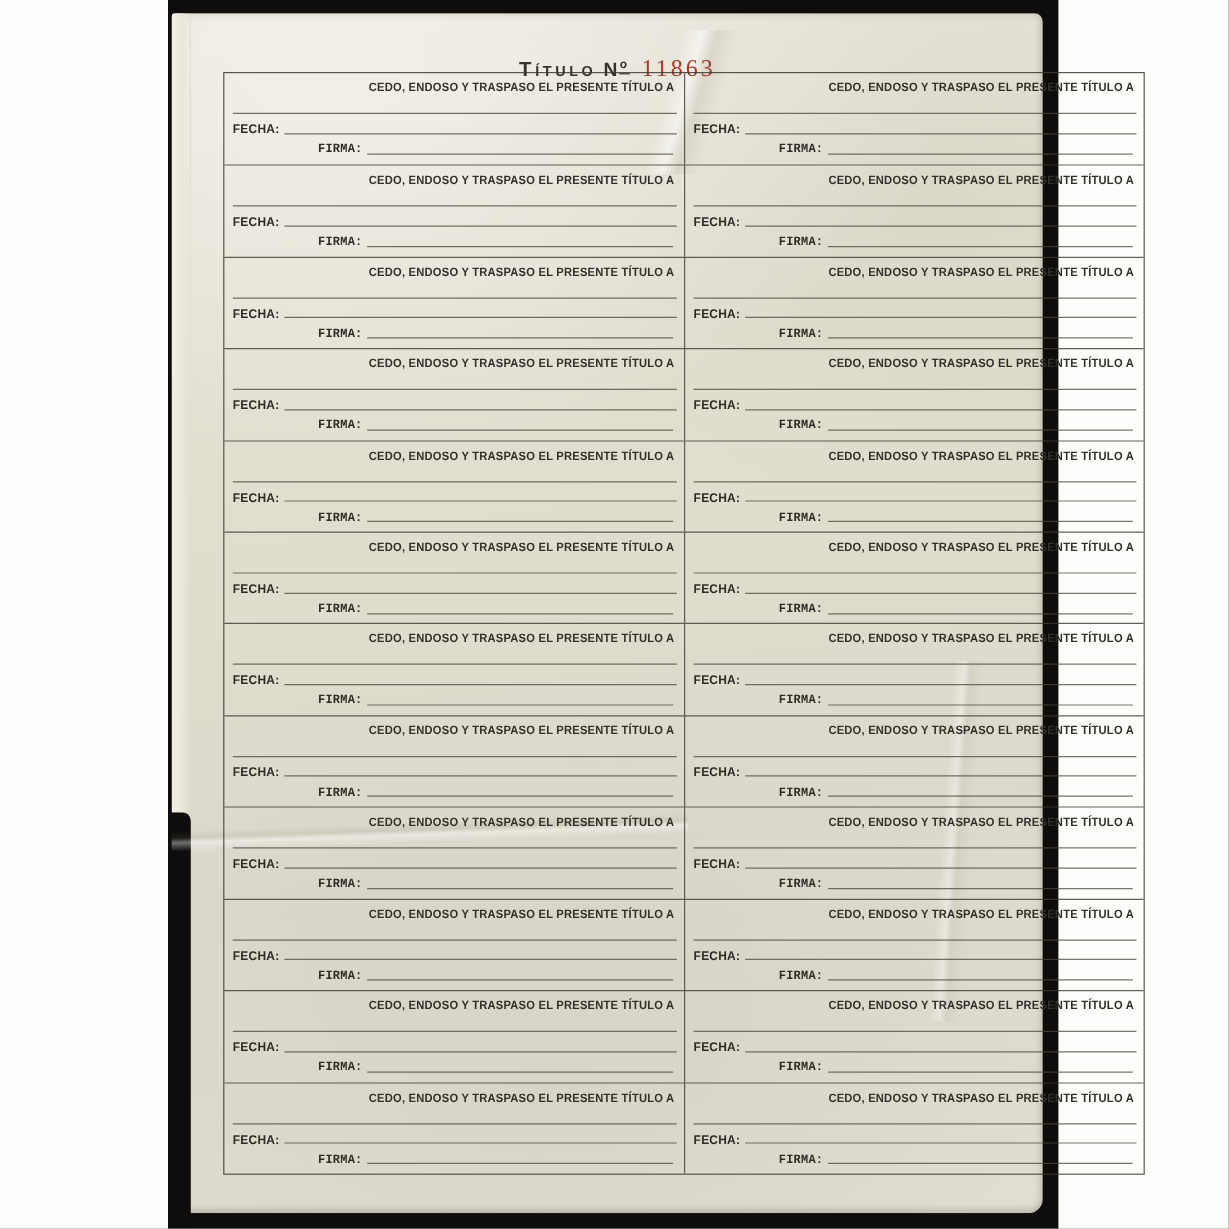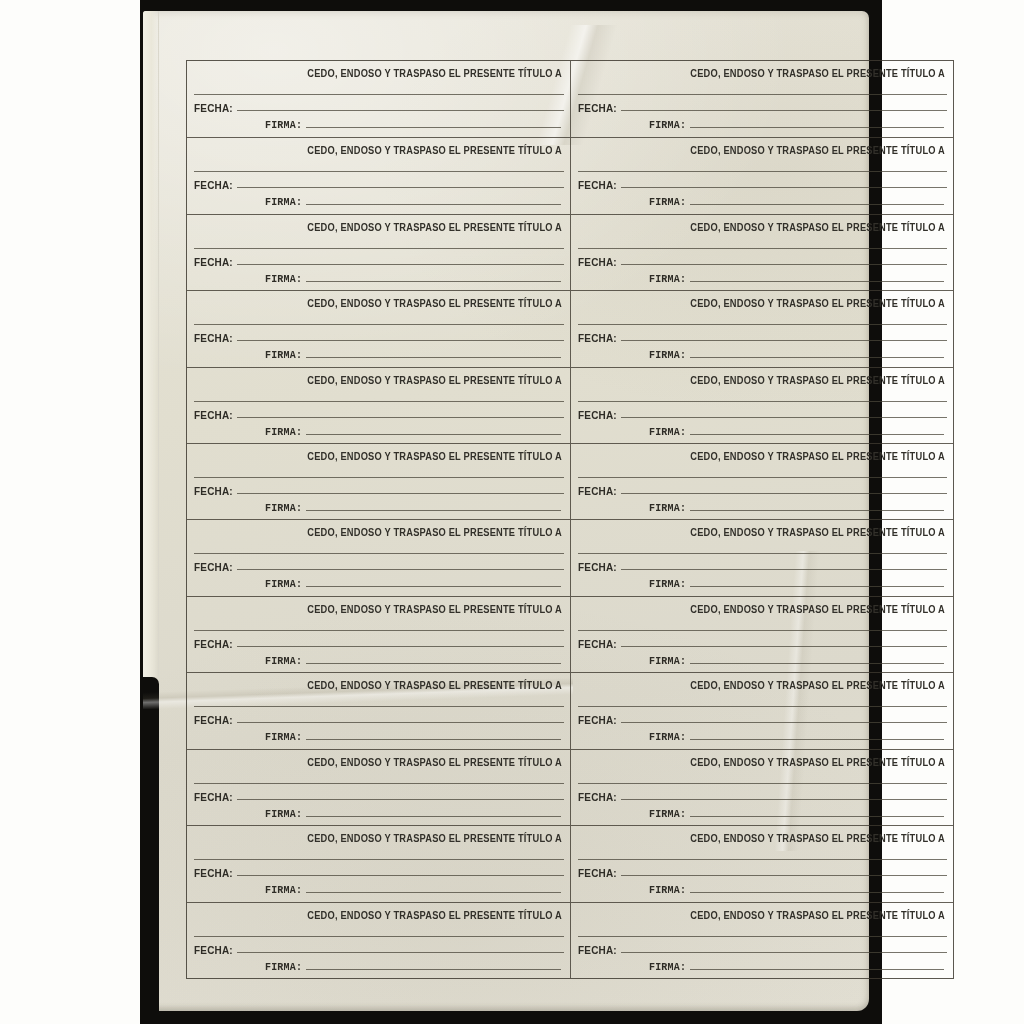--- a/index.html
+++ b/index.html
@@ -84,40 +84,43 @@
     text-align:right;
     font-size:10px;font-weight:700;letter-spacing:.2px;color:#32302a;
     transform:scaleX(.93);transform-origin:100% 50%;
     white-space:nowrap;
   }
   .cede-line{
     position:absolute;left:7px;right:6px;top:33px;height:0;
     border-bottom:1px solid rgba(74,70,58,.75);
   }
   .frow{
-    position:absolute;display:flex;align-items:flex-start;
+    position:absolute;display:flex;align-items:center;
     color:#2e2c26;font-weight:700;font-size:10.5px;letter-spacing:.2px;
   }
   .frow .lbl{transform:scaleX(.95);transform-origin:0 50%;white-space:nowrap;}
   .frow .rule{flex:1;border-bottom:1px solid rgba(74,70,58,.75);margin:0 0 2px 2px;height:8px;}
   .frow-fecha{left:7px;right:6px;top:41px;height:12px;}
   .frow-firma{left:78px;right:9px;top:58px;height:12px;font-family:Liberation Mono, monospace;}
 </style>
 </head>
 <body>
 
 <div class="mat"></div>
 
 <div class="paper">
   <div class="edge-fold"></div>
   <div class="edge-notch"></div>
   <div class="crease crease-1"></div>
   <div class="crease crease-2"></div>
   <div class="crease crease-3"></div>
 
+  <div class="title-bar">
+    <span class="title-word">Título</span><span class="no-group"><span>N</span><span class="no-ord">o</span></span><span class="title-number">11863</span>
+  </div>
 
   <div class="grid">
   <div class="cell">
     <div class="cell-heading">CEDO, ENDOSO Y TRASPASO EL PRESENTE TÍTULO A</div>
     <div class="cede-line"></div>
     <div class="frow frow-fecha">
       <span class="lbl">FECHA:</span>
       <span class="rule"></span>
     </div>
     <div class="frow frow-firma">

